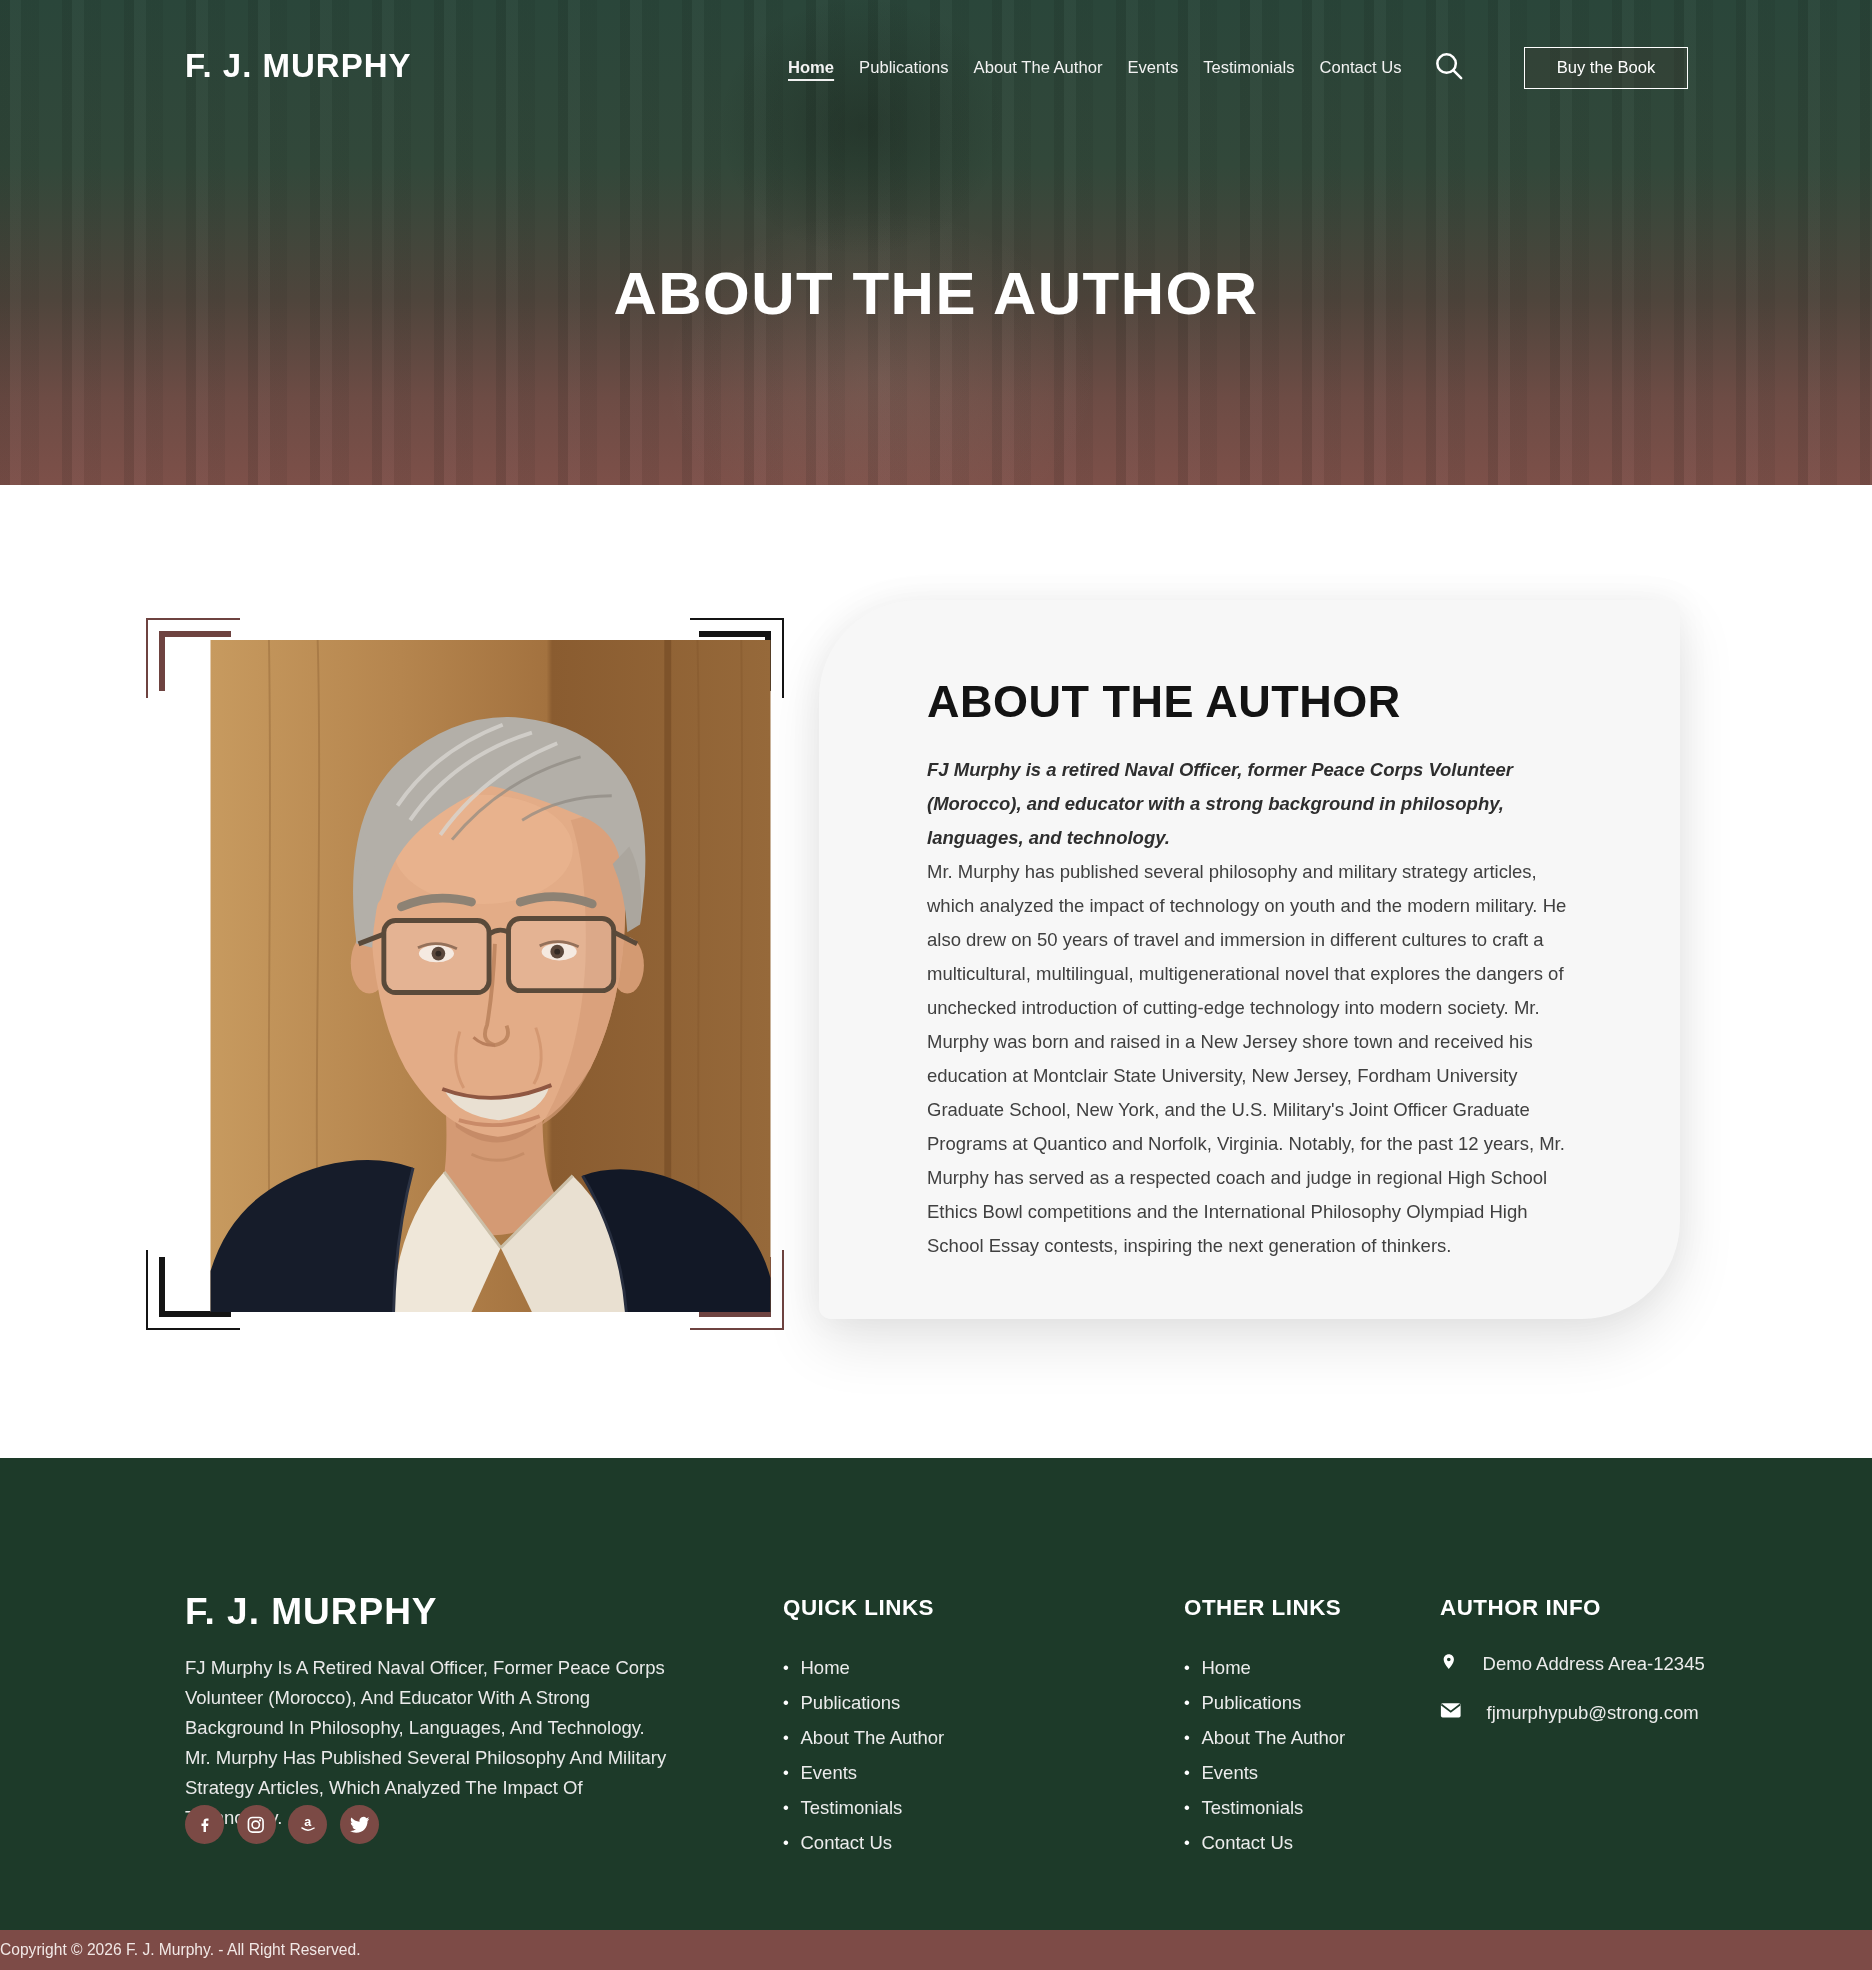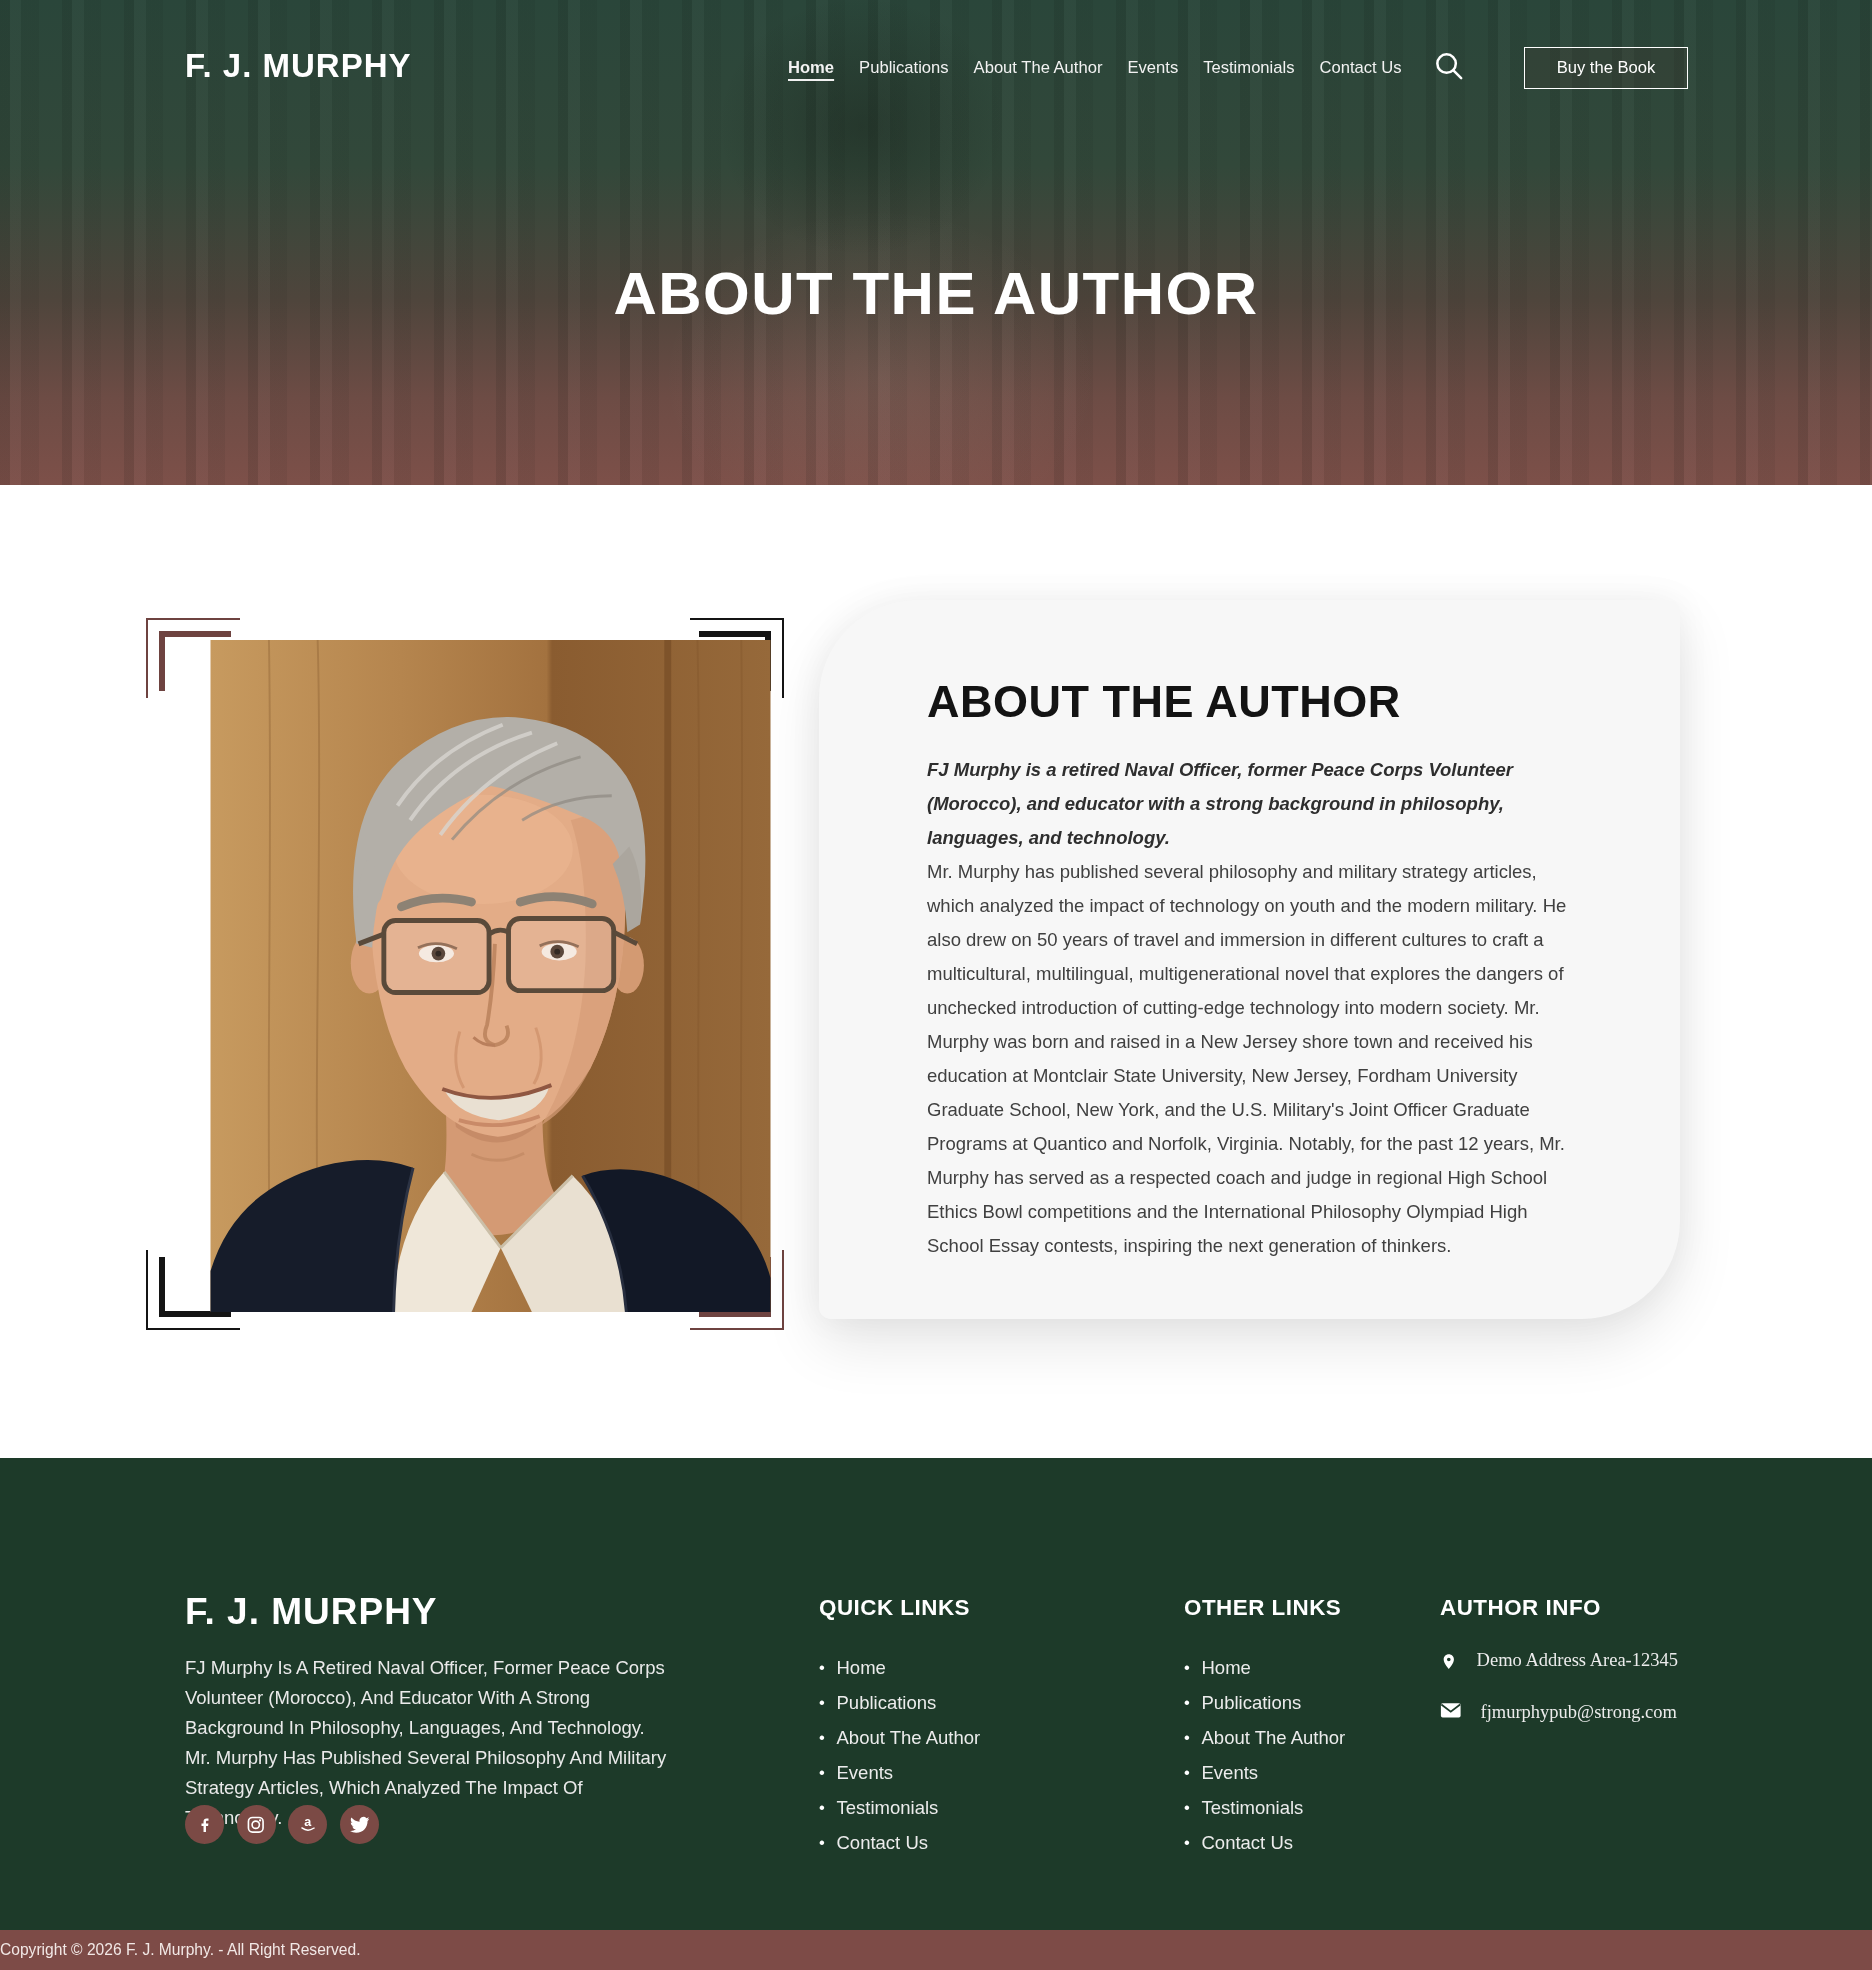--- a/index.html
+++ b/index.html
@@ -56,27 +56,27 @@
   .card h2 { font-size:45px; font-weight:700; color:#131313; letter-spacing:0.5px; margin-bottom:25px; }
   .card .intro { font-size:18.5px; line-height:34px; font-weight:700; font-style:italic; color:#2e2e2e; }
   .card .body { font-size:18.5px; line-height:34px; color:#404040; }
 
   
   .footer { position:absolute; left:0; top:1458px; width:1872px; height:472px; background:#1d3a29; color:#fff; }
   .f-brand { position:absolute; left:185px; top:133px; font-size:37px; font-weight:700; letter-spacing:1px; }
   .f-desc { position:absolute; left:185px; top:195px; width:488px; font-size:18.5px; line-height:30px; color:#eaeaea; }
   .socials { position:absolute; left:185px; top:347px; display:flex; gap:12.7px; }
   .soc { width:39px; height:39px; border-radius:50%; background:#7b4a45; display:flex; align-items:center; justify-content:center; cursor:pointer; }
-  .fcol-quick { position:absolute; left:819px; top:137px; }
+  .fcol-quick { position:absolute; left:783px; top:137px; }
   .fcol-other { position:absolute; left:1184px; top:137px; }
   .fcol-contact { position:absolute; left:1440px; top:137px; }
   .fhead { font-size:22.4px; font-weight:700; color:#fff; letter-spacing:0.5px; margin-bottom:29px; }
   .flink { display:flex; align-items:center; gap:11.7px; color:#ececec; font-size:18.5px; height:35px; cursor:pointer; }
   .flink::before { content:'•'; font-size:16.6px; color:#ffffff; }
-  .crow { display:flex; gap:19px; color:#ececec; font-size:18.5px; margin-bottom:23.4px; cursor:pointer;font-family:Liberation Serif, serif; }
+  .crow { display:flex; align-items:center; gap:25px; color:#ececec; font-size:18.5px; margin-bottom:23.4px; cursor:pointer; }
   .copybar { position:absolute; left:0; top:1930px; width:1872px; height:40px; background:#7d4b47;
     display:flex; align-items:center; font-size:15.6px; color:#f2e8e6; }
 </style>
 </head>
 <body>
 
 <div class="page">
 
   <section class="hero">
     <div class="logo">F. J. MURPHY</div>

